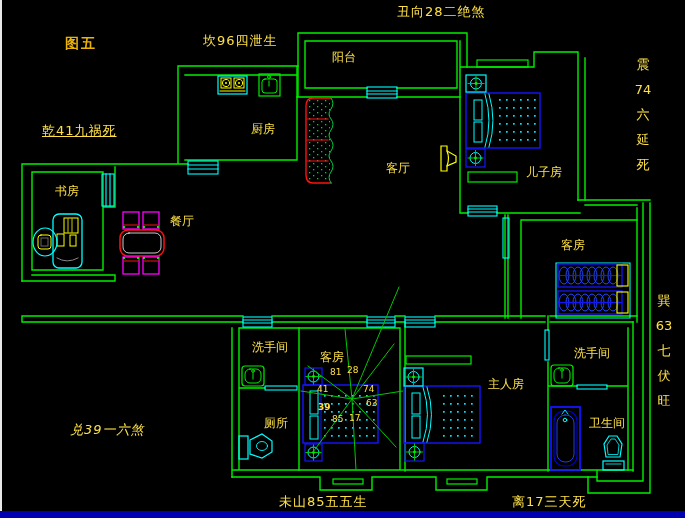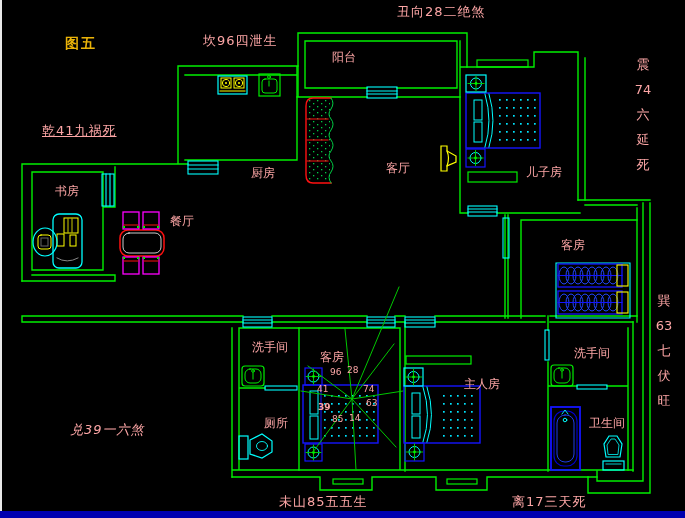--- a/index.html
+++ b/index.html
@@ -1,19 +1,19 @@
 <!DOCTYPE html>
 <html><head>
 <meta charset="utf-8">
 <style>
   html,body{margin:0;padding:0;background:#000;}
   #screen{position:relative;width:685px;height:518px;background:#000;overflow:hidden;
           font-family:"DejaVu Sans",sans-serif;}
   #plan-svg{position:absolute;left:0;top:0;}
-  .lbl{position:absolute;color:#fca5a5;font-size:12px;line-height:14px;white-space:pre-line;}
+  .lbl{position:absolute;color:#fde047;font-size:12px;line-height:14px;white-space:pre-line;}
   .ann{font-size:13px;letter-spacing:1px;}
   .vert{width:20px;text-align:center;line-height:25px;letter-spacing:0;}
   .num{font-size:9px;line-height:10px;letter-spacing:0;}
   .fig{color:#eab308;font-size:14px;font-weight:bold;letter-spacing:2px;}
   .border-left{position:absolute;left:0;top:0;width:2px;height:518px;background:#e9e9e9;}
   .bottom-bar{position:absolute;left:0;top:511px;width:685px;height:7px;background:#0000b0;}
 </style>
 </head>
 <body>
 
@@ -318,37 +318,37 @@
   <div class="lbl ann vert" style="left:654px;top:288px;">巽
 63
 七
 伏
 旺</div>
   <div class="lbl ann" style="left:70px;top:423px;font-style:italic;">兑39一六煞</div>
   <div class="lbl ann" style="left:279px;top:495px;">未山85五五生</div>
   <div class="lbl ann" style="left:512px;top:495px;text-align:right;">离17三天死</div>
 
   <div class="lbl" style="left:332px;top:50px;">阳台</div>
-  <div class="lbl" style="left:251px;top:122px;margin-top:44px;">厨房</div>
+  <div class="lbl" style="left:251px;top:122px;">厨房</div>
   <div class="lbl" style="left:386px;top:161px;">客厅</div>
   <div class="lbl" style="left:526px;top:165px;">儿子房</div>
   <div class="lbl" style="left:561px;top:238px;">客房</div>
   <div class="lbl" style="left:55px;top:184px;">书房</div>
   <div class="lbl" style="left:170px;top:214px;">餐厅</div>
   <div class="lbl" style="left:252px;top:340px;">洗手间</div>
   <div class="lbl" style="left:264px;top:416px;text-align:right;">厕所</div>
   <div class="lbl" style="left:320px;top:350px;">客房</div>
-  <div class="lbl" style="left:464px;top:377px;">主人房</div>
+  <div class="lbl" style="left:488px;top:377px;">主人房</div>
   <div class="lbl" style="left:574px;top:346px;">洗手间</div>
   <div class="lbl" style="left:589px;top:416px;">卫生间</div>
 
   <div class="lbl num" style="left:317px;top:384px;">41</div>
-  <div class="lbl num" style="left:330px;top:367px;">96</div>
+  <div class="lbl num" style="left:330px;top:367px;">81</div>
   <div class="lbl num" style="left:347px;top:365px;">28</div>
   <div class="lbl num" style="left:363px;top:384px;">74</div>
   <div class="lbl num" style="left:366px;top:398px;">63</div>
-  <div class="lbl num" style="left:349px;top:413px;">14</div>
+  <div class="lbl num" style="left:349px;top:413px;">17</div>
   <div class="lbl num" style="left:332px;top:414px;">85</div>
   <div class="lbl num" style="left:318px;top:402px;font-weight:bold;">39</div>
 
   <div class="border-left"></div>
   <div class="bottom-bar"></div>
 </div>
 
 </body></html>

